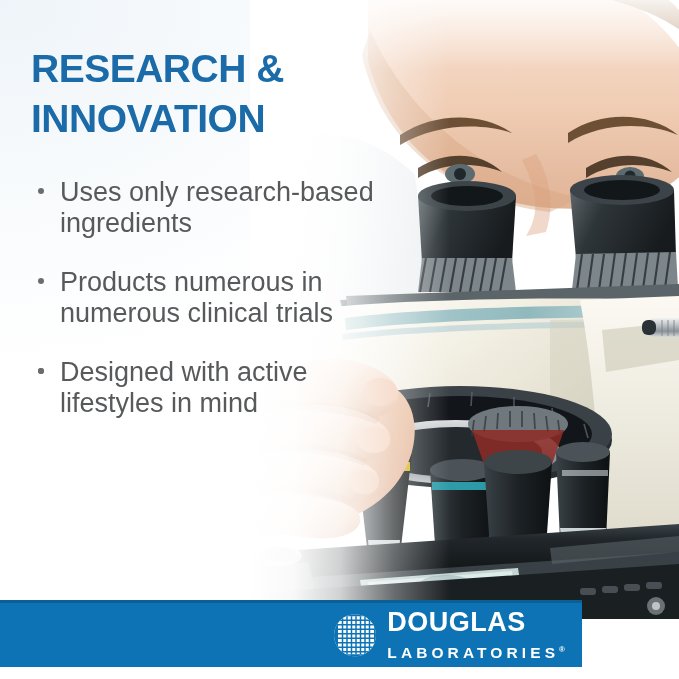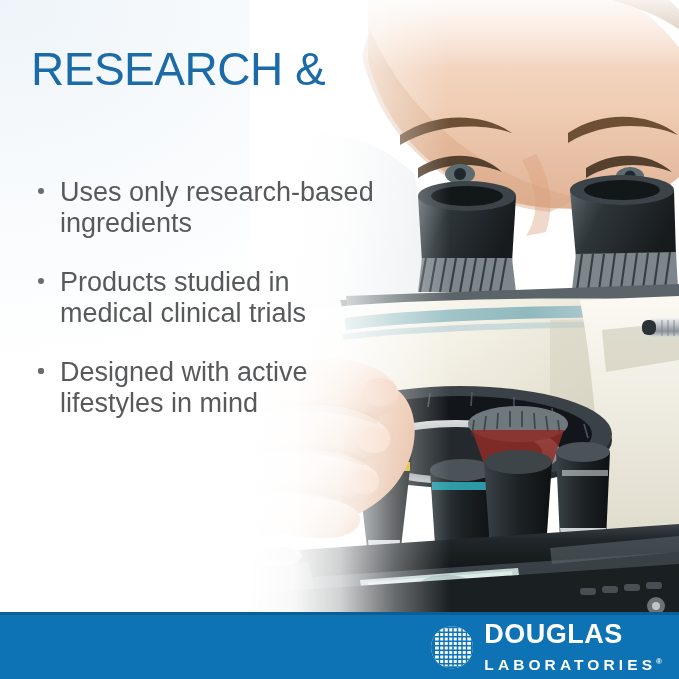--- a/index.html
+++ b/index.html
@@ -28,39 +28,39 @@
   }
   .photo-fade-top{
     position:absolute;left:250px;top:0;width:429px;height:70px;
     background:linear-gradient(180deg,rgba(255,255,255,.85) 0%,rgba(255,255,255,0) 100%);
     pointer-events:none;
   }
 
   
   .headline{
     position:absolute;left:31px;top:44px;width:400px;
-    color:#1b6ba8;font-weight:normal;font-size:46px;line-height:50px;
+    color:#1b6ba8;font-weight:bold;font-size:39px;line-height:50px;
     letter-spacing:-0.5px;
   }
   .headline div{white-space:nowrap;}
 
   .bullets{position:absolute;left:31px;top:177px;width:352px;}
   .bullet{position:relative;padding-left:29px;margin-bottom:28px;}
   .bullet:last-child{margin-bottom:0;}
   .dot{
     position:absolute;left:7px;top:11px;width:6px;height:6px;
     border-radius:50%;background:#6a6c6e;
   }
   .btext{
     color:#58595b;font-size:27px;line-height:31px;font-weight:normal;
   }
 
   
   .footer{
-    position:absolute;left:0;bottom:0;width:679px;height:67px;
+    position:absolute;left:0;bottom:12px;width:582px;height:67px;
     background:#0d73b4;border-top:3px solid #0a5f96;
     box-sizing:border-box;
   }
   .logo{
     position:absolute;right:17px;top:50%;transform:translateY(-50%);
     display:flex;align-items:center;gap:9px;
   }
   .logo-mark{width:46px;height:46px;flex:0 0 auto;}
   .logo-words{display:flex;flex-direction:column;line-height:1;}
   .w-douglas{
@@ -346,30 +346,31 @@
         <circle cx="406" cy="606" r="9" fill="#8d9599" opacity=".7"></circle>
         <circle cx="406" cy="606" r="4" fill="#d5dadc" opacity=".8"></circle>
       </g>
     </svg>
   </div>
   <div class="photo-fade"></div>
   <div class="photo-fade-top"></div>
 
   <div class="headline">
     <div>RESEARCH &amp;</div>
+    <div>INNOVATION</div>
   </div>
 
   <div class="bullets">
     <div class="bullet">
       <span class="dot"></span>
       <span class="btext">Uses only research-based ingredients</span>
     </div>
     <div class="bullet">
       <span class="dot"></span>
-      <span class="btext">Products studied in medical clinical trials</span>
+      <span class="btext">Products numerous in numerous clinical trials</span>
     </div>
     <div class="bullet">
       <span class="dot"></span>
     </div>
     <div class="bullet">
       <span class="dot"></span>
       <span class="btext">Designed with active lifestyles in mind</span>
     </div>
   </div>
 

